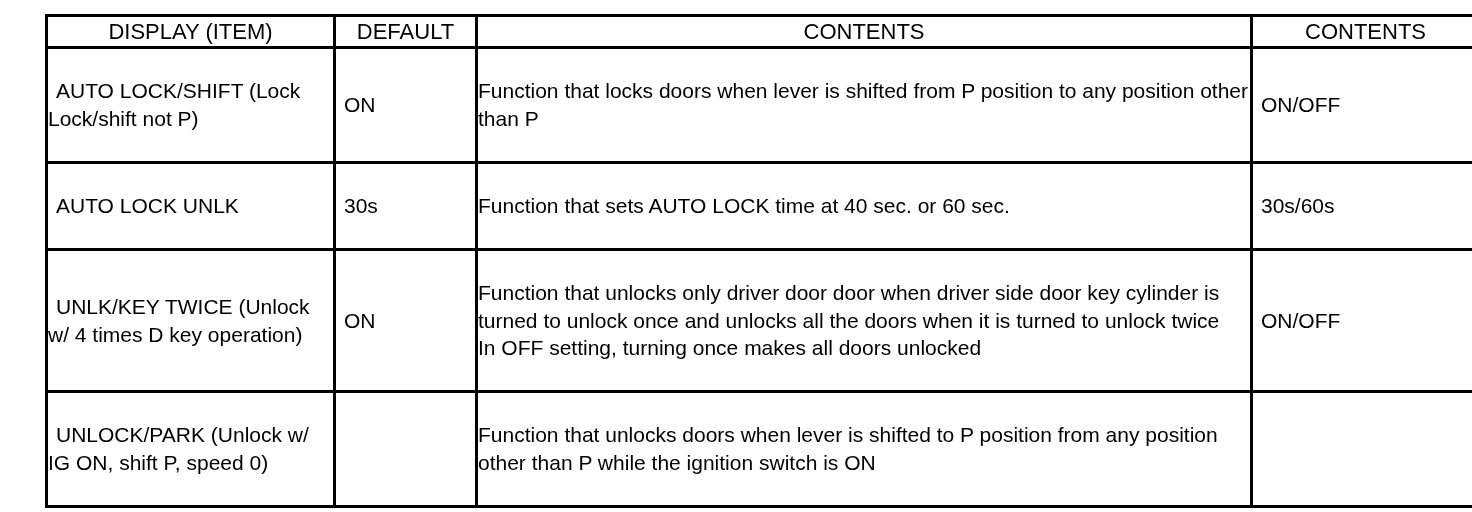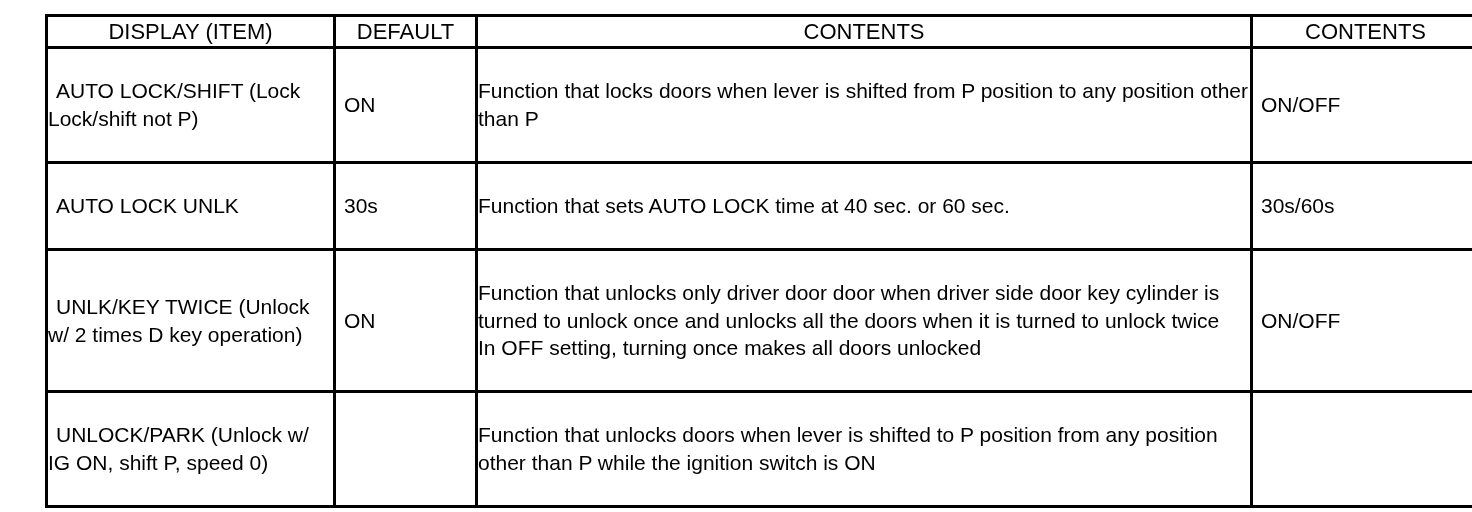--- a/index.html
+++ b/index.html
@@ -147,21 +147,21 @@
             <span class="line">Function that sets AUTO LOCK time at 40 sec. or 60 sec.</span>
           </span>
         </td>
         <td class="col-setting">
           <span class="cell-pad">30s/60s</span>
         </td>
       </tr>
 
       <tr class="r-4">
         <td class="col-item">
-          <span class="cell-pad">UNLK/KEY TWICE (Unlock w/ 2 times D key operation)</span>
+          <span class="cell-pad">UNLK/KEY TWICE (Unlock w/ 4 times D key operation)</span>
         </td>
         <td class="col-default">
           <span class="cell-pad">ON</span>
         </td>
         <td class="col-content">
           <span class="cell-pad">
             <span class="line">Function that unlocks only driver door door when driver side door key cylinder is turned to unlock once and unlocks all the doors when it is turned to unlock twice</span>
             <span class="line">In OFF setting, turning once makes all doors unlocked</span>
           </span>
         </td>

